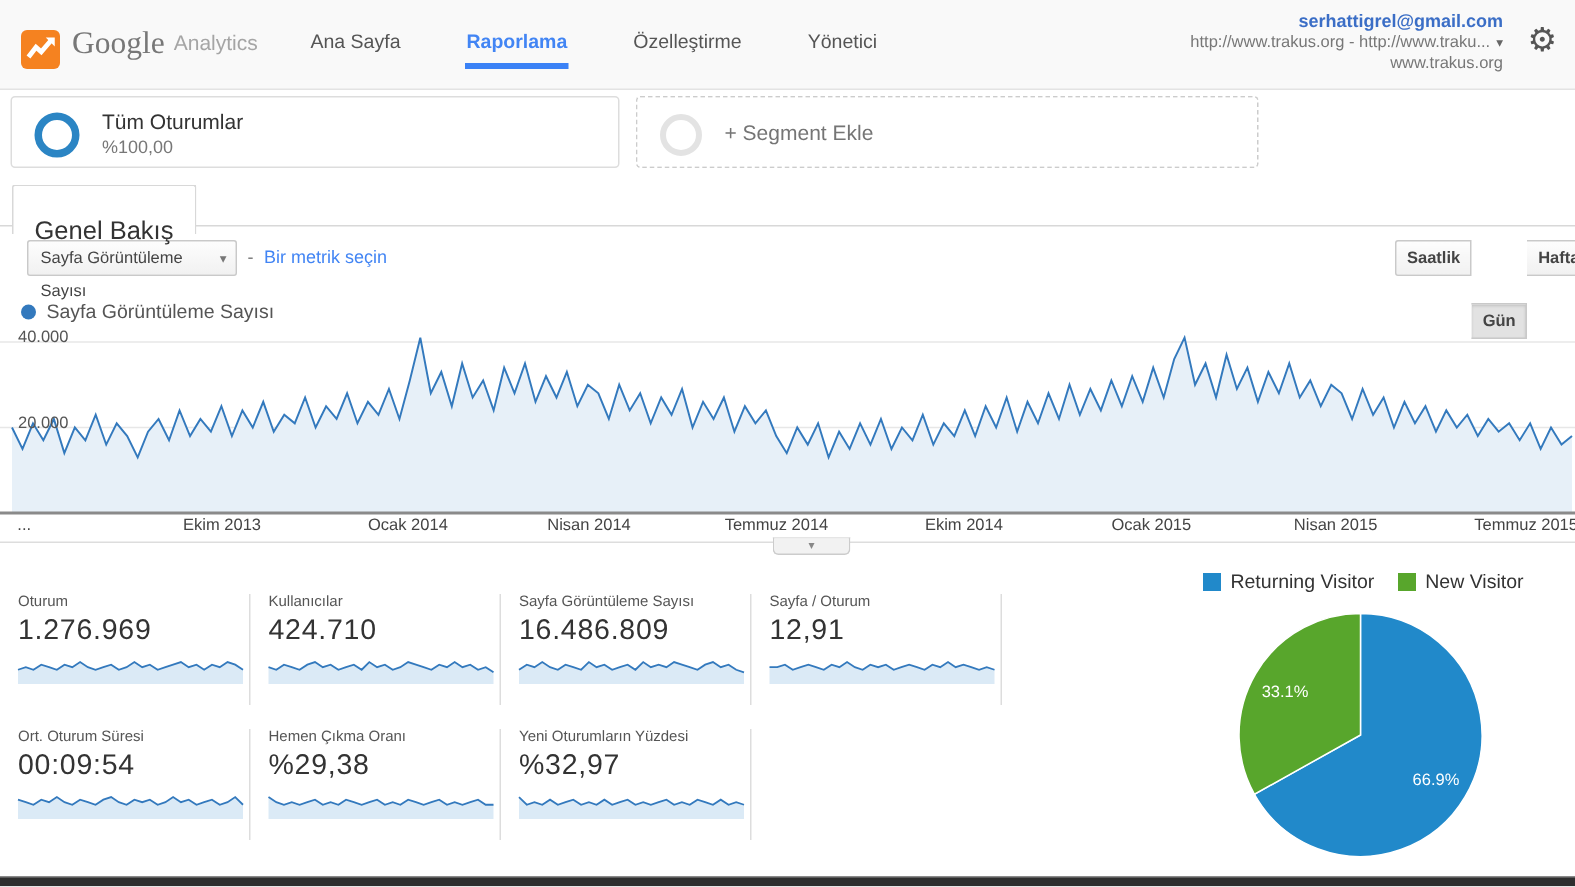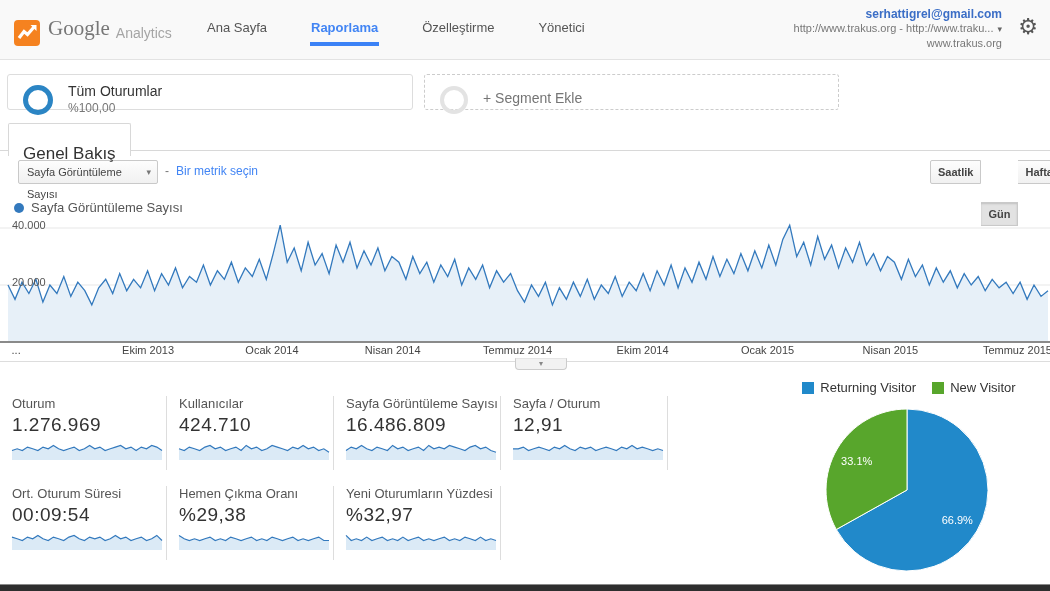--- a/index.html
+++ b/index.html
@@ -2,37 +2,37 @@
 <html><head>
 <meta charset="utf-8">
 <style>
   * { margin:0; padding:0; box-sizing:border-box; }
   html,body { background:#fff; }
   body { font-family:"Liberation Sans", sans-serif; }
   .app { position:relative; width:1050px; height:591px; overflow:hidden; background:#fff; }
 
   
   .header { position:absolute; left:0; top:0; width:1050px; height:60px; background:#f9f9f9; border-bottom:1px solid #e3e3e3; }
-  .logo { position:absolute; left:14px; top:15px; display:flex; align-items:flex-end; }
+  .logo { position:absolute; left:14px; top:15px; display:flex; align-items:center; }
   .logo svg { position:relative; top:5px; }
   .logo-google { font-family:"Liberation Serif", serif; font-size:21px; color:#777; margin-left:8px; }
   .logo-analytics { font-size:14px; color:#a5a5a5; margin-left:6px; }
   .nav { position:absolute; left:185px; top:0; display:flex; }
   .nav-item { margin:0 21px; padding:20px 1px 7px; font-size:13px; color:#555; cursor:pointer; }
   .nav-item.active { color:#4285f4; font-weight:bold; border-bottom:4px solid #3b82f6; }
   .account { position:absolute; right:48px; top:7px; text-align:right; line-height:14px; }
   .account-email { font-size:12px; font-weight:bold; color:#3b6ec6; }
   .account-prop { font-size:11px; color:#777; }
   .account-caret { font-size:9px; color:#666; margin-left:4px; }
   .account-view { font-size:11px; color:#777; }
   .gear { position:absolute; right:12px; top:16px; font-size:22px; color:#555; cursor:pointer; line-height:22px; }
 
   
   .segment-band { position:absolute; left:0; top:60px; width:1050px; height:58px; background:#fff; }
-  .segment-card { position:absolute; top:14px; height:36px; border-radius:3px; }
+  .segment-card { position:absolute; top:4px; height:48px; border-radius:3px; }
   .segment-all { left:7px; width:406px; border:1px solid #ddd; }
   .segment-add { left:424px; width:415px; border:1px dashed #ccc; }
   .seg-ring { position:absolute; left:15px; top:10px; width:30px; height:30px; border:5px solid #2b85c4; border-radius:50%; }
   .seg-ring.gray { width:28px; height:28px; border:4px solid #e3e3e3; top:11px; }
   .seg-title { position:absolute; left:60px; top:8px; font-size:14px; color:#333; }
   .seg-pct { position:absolute; left:60px; top:26px; font-size:12px; color:#777; }
   .seg-add-label { position:absolute; left:58px; top:15px; font-size:14px; color:#757575; }
 
   
   .panel-topline { position:absolute; left:0; top:150px; width:1050px; height:1px; background:#d8d8d8; z-index:1; }
@@ -67,21 +67,21 @@
   .xtick.first { transform:none; }
   .chart-bottomline { position:absolute; left:0; top:361px; width:1050px; height:1px; background:#ddd; }
   .collapse-handle { position:absolute; left:515px; top:358px; width:52px; height:12px; background:#f2f2f2;
     border:1px solid #ccc; border-top:1px solid #e5e5e5; border-radius:0 0 4px 4px; text-align:center; cursor:pointer; }
   .collapse-handle .tri { font-size:8px; color:#888; line-height:10px; display:block; }
 
   
   .cards-row { position:absolute; left:0; display:flex; }
   .cards-row.r1 { top:396px; } .cards-row.r2 { top:486px; }
   .card { width:167px; height:74px; border-right:1px solid #ddd; padding-left:12px; cursor:pointer; }
-  .card-title { font-size:13px; color:#555; margin-bottom:3px; white-space:nowrap; }
+  .card-title { font-size:10px; color:#555; margin-bottom:3px; white-space:nowrap; }
   .card-value { font-size:19px; color:#333; letter-spacing:.5px; margin-bottom:2px; white-space:nowrap; }
   .spark { display:block; width:150px; height:22px; }
   .spark-line { fill:none; stroke:#3379bd; stroke-width:1.2; }
   .spark-area { fill:#dbeaf6; stroke:none; }
 
   
   .pie-section { position:absolute; left:780px; top:378px; width:258px; height:205px; }
   .pie-legend { display:flex; justify-content:center; gap:16px; margin-top:2px; }
   .pie-legend-item { display:flex; align-items:center; font-size:13px; color:#333; }
   .legend-swatch { width:12px; height:12px; margin-right:6px; display:inline-block; }

